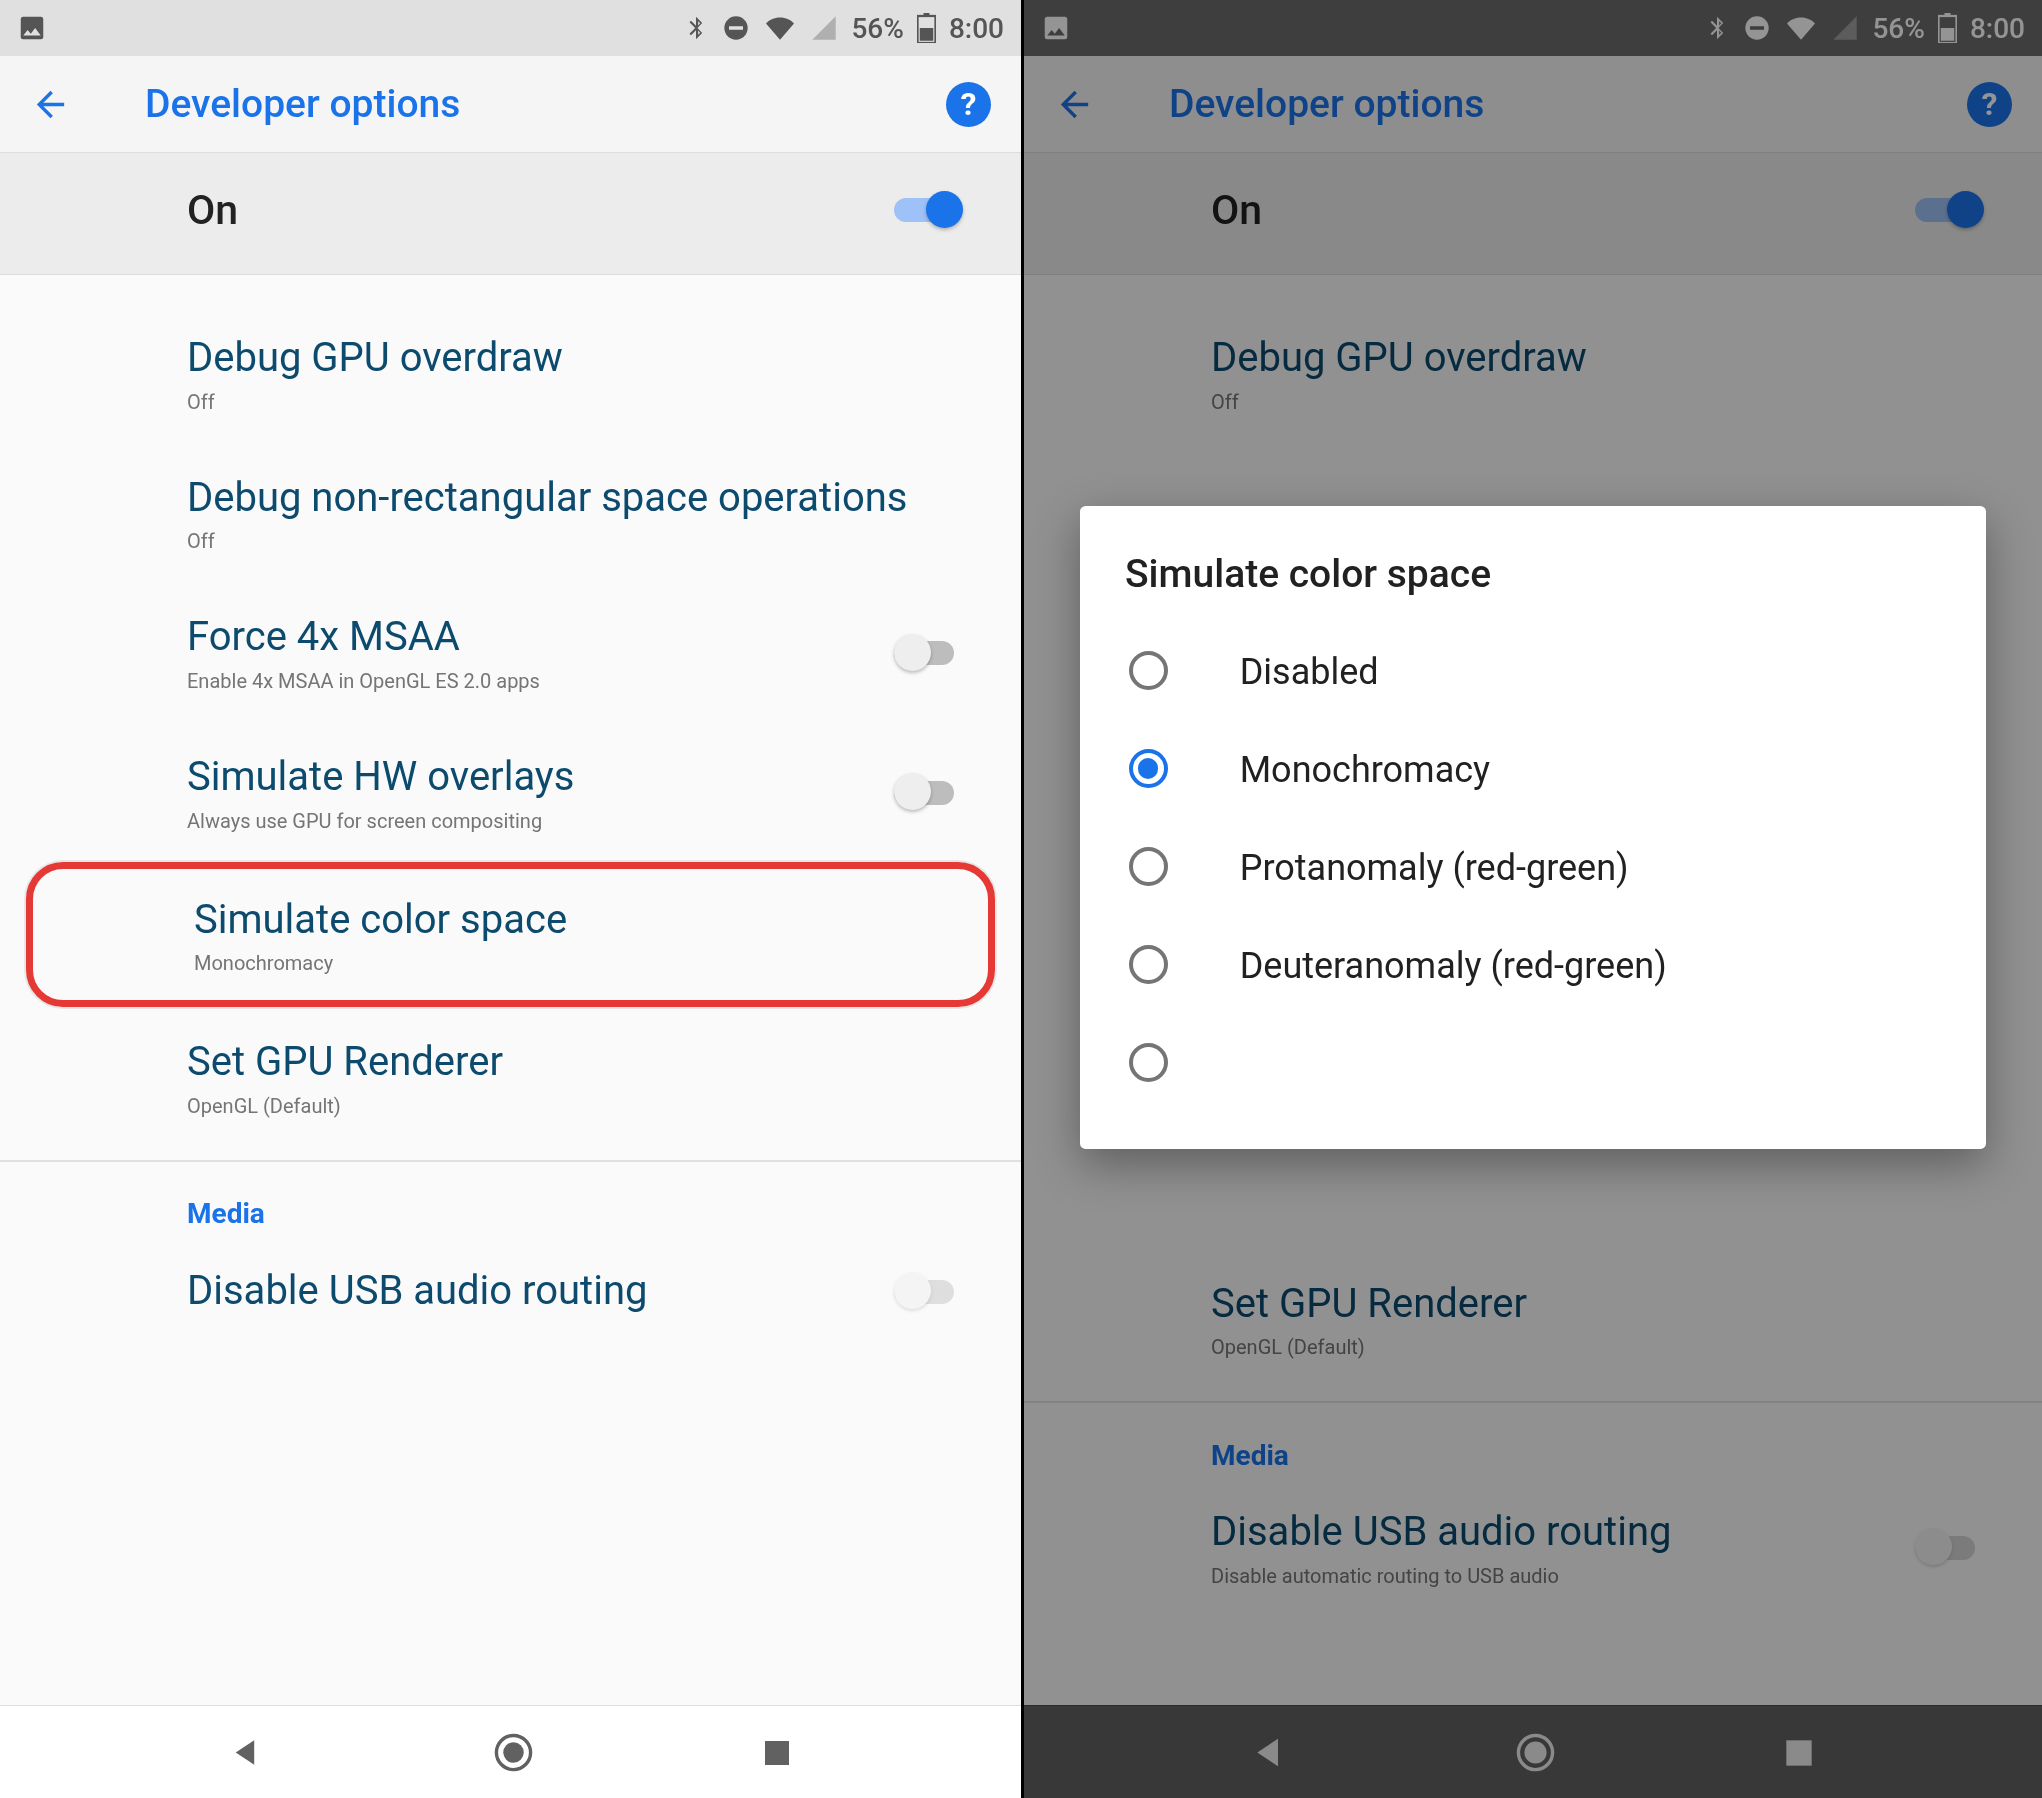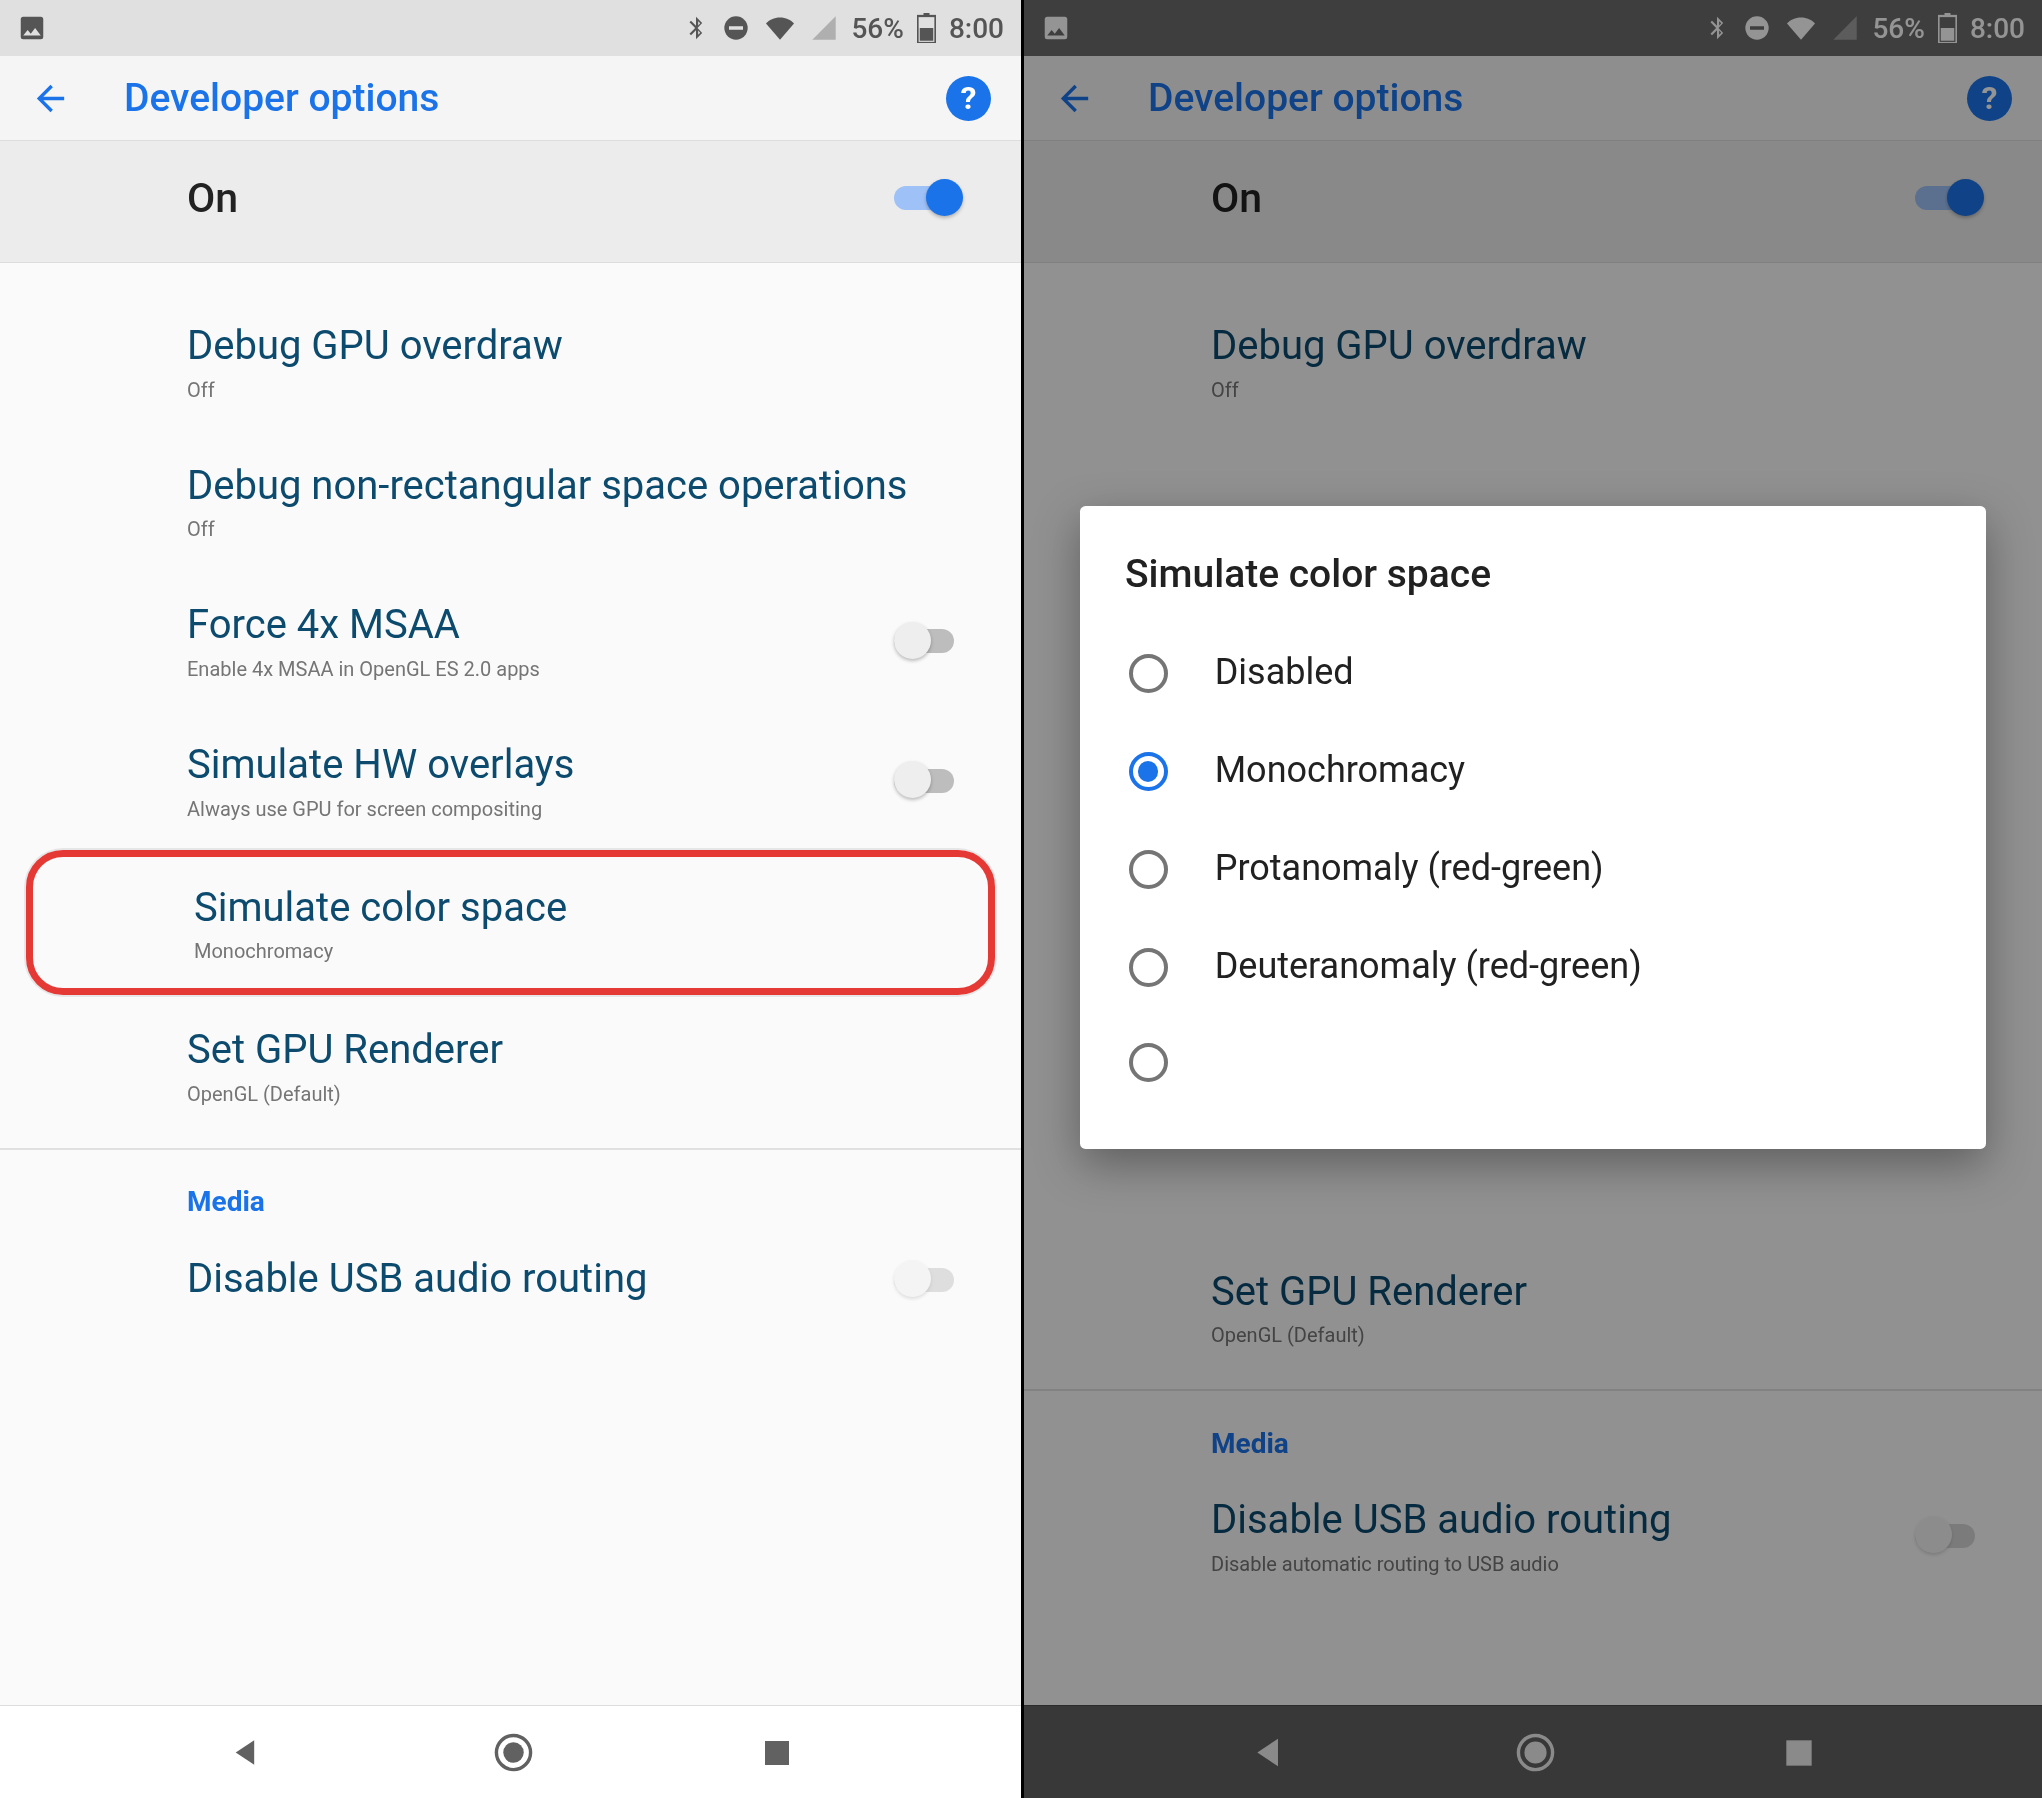--- a/index.html
+++ b/index.html
@@ -10,21 +10,21 @@
 
   
   .statusbar { height: 56px; background: #e0e0e0; display: flex; align-items: center; justify-content: space-between; padding: 0 17px; color: #555; font-size: 28px; font-weight: 500; text-align: center; }
   .statusbar .left { display: flex; align-items: center; gap: 13px; }
   .statusbar .right { display: flex; align-items: center; gap: 13px; }
   .statusbar svg { fill: #555; }
   .statusbar .battlabel { color: #555; }
   .statusbar .clock { color: #555; }
 
   
-  .appbar { height: 85px; background: #f5f5f5; display: flex; align-items: center; padding: 0 30px; gap: 53px; border-bottom: 0.9px solid #ddd; justify-content: center; }
+  .appbar { height: 97px; background: #f5f5f5; display: flex; align-items: center; padding: 0 30px; gap: 74px; border-bottom: 0.9px solid #ddd; justify-content: center; }
   .appbar .title { flex: 1; font-size: 39px; font-weight: 500; color: #1a73e8; }
   .appbar .help { width: 45px; height: 45px; border-radius: 50%; background: #1a73e8; color: #fff; display: flex; align-items: center; justify-content: center; font-size: 32px; font-weight: 700; }
 
   
   .masterrow { height: 122px; background: #ececec; display: flex; align-items: center; padding: 0 56px 8px 187px; border-bottom: 0.9px solid #ddd; }
   .masterrow .label { flex: 1; font-size: 41px; font-weight: 500; color: #222; }
 
   
   .list { flex: 1; overflow: hidden; padding-top: 28px; }
   .item { padding: 28px 56px 28px 187px; display: flex; align-items: center; gap: 19px; }
@@ -47,21 +47,21 @@
   
   .navbar { height: 94px; background: #fff; border-top: 0.9px solid #ddd; display: flex; align-items: center; justify-content: space-evenly; }
   .navbar svg { fill: #616161; }
   .navbar.dark { background: #616161; border-top-color: #4a4a4a; }
   .navbar.dark svg { fill: #eee; stroke: #eee; }
 
   
   .scrim { position: absolute; inset: 0; background: rgba(0,0,0,.42); }
   .dialog { position: absolute; left: 56px; right: 56px; top: 506px; background: #fff; border-radius: 5.6px; box-shadow: 0 15px 45px rgba(0,0,0,.35); padding: 45px 45px 39px 45px; }
   .dialog .dlg-title { font-size: 39px; font-weight: 500; color: #212121; margin-bottom: 26px; }
-  .dlg-item { display: flex; align-items: flex-end; gap: 47px; padding: 28px 3.7px; }
+  .dlg-item { display: flex; align-items: flex-start; gap: 72px; padding: 28px 3.7px; }
   .dlg-item .radio { width: 39px; height: 39px; border: 4.7px solid #757575; border-radius: 50%; position: relative; flex-shrink: 0; }
   .dlg-item.selected .radio { border-color: #1a73e8; }
   .dlg-item.selected .radio::after { content: ""; position: absolute; top: 50%; left: 50%; width: 20.6px; height: 20.6px; margin: -10.3px 0 0 -10.3px; border-radius: 50%; background: #1a73e8; }
   .dlg-item .label { font-size: 36px; color: #212121; }
 
   
   .phone.right .statusbar { background: #6c6c6c; color: #fff; }
   .phone.right .statusbar svg { fill: #fff; }
 </style>
 </head>

